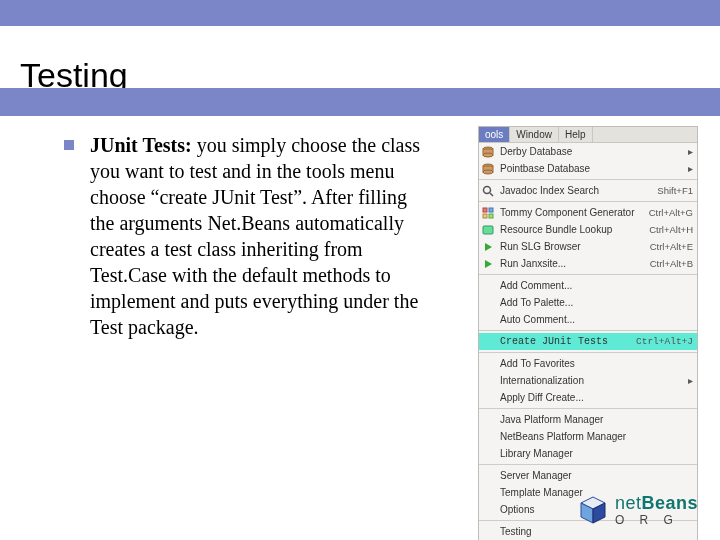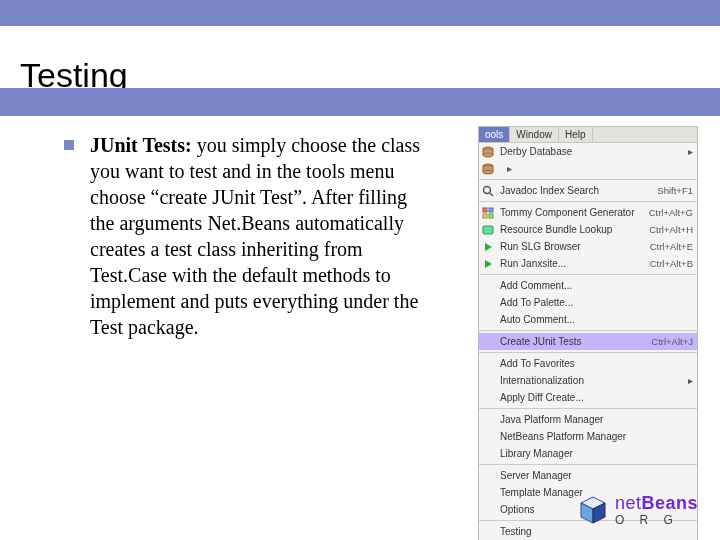--- a/index.html
+++ b/index.html
@@ -21,34 +21,34 @@
 
   
   .menu-panel {
     position:absolute; left:478px; top:126px; width:218px;
     background:#f5f4f2; border:1px solid #bfbdb8; font-size:10px; color:#333;
   }
   .menu-tabs { display:flex; background:#e4e2dd; border-bottom:1px solid #c9c7c1;text-align:right; }
   .menu-tab { padding:2px 6px; border-right:1px solid #c9c7c1; }
   .menu-tab.active { background:#6b7cc0; color:#fff; }
   .menu-row { display:flex; align-items:center; height:17px; padding:0 4px 0 2px; }
-  .menu-row.highlight { background:#c4b5fd; }
+  .menu-row.highlight { background:#5eead4;font-family:Liberation Mono, monospace; }
   .micon { width:14px; height:14px; margin-right:5px; flex:none; display:flex; align-items:center; justify-content:center; }
   .micon svg { display:block; }
   .mlabel { flex:1 1 auto; white-space:nowrap; overflow:hidden; }
   .mshort { flex:none; color:#555; margin-left:6px; font-size:9.5px; }
   .arrow { flex:none; width:8px; text-align:right; color:#555; margin-left:4px; }
   .msep { height:1px; background:#cfccc6; margin:2px 0; }
 
   
   .logo { position:absolute; right:22px; bottom:14px; display:flex; align-items:center; gap:8px; }
   .cube { width:28px; height:28px; position:relative; }
   .cube svg { display:block; }
   .logo-text { display:flex; flex-direction:column; line-height:1; }
-  .logo-text .brand { font-size:18px; font-weight:400; letter-spacing:0.5px; color:#6d28d9; }
+  .logo-text .brand { font-size:18px; font-weight:400; letter-spacing:0.5px; color:#0f766e; }
   .logo-text .brand b { font-weight:700; }
   .logo-text .site  { font-size:12px; letter-spacing:6px; color:#444; margin-top:2px; }
 </style>
 </head>
 <body>
 
 <div class="topstripe"></div>
 <div class="title-area">
   <div class="title">Testing</div>
 </div>
@@ -82,20 +82,21 @@
         <span class="arrow">▸</span>
       </div>
       <div class="menu-row">
         <span class="micon">
           <svg width="12" height="12">
             <ellipse cx="6" cy="3" rx="5" ry="2" fill="#c96" stroke="#963"></ellipse>
             <rect x="1" y="3" width="10" height="6" fill="#c96" stroke="#963"></rect>
             <ellipse cx="6" cy="9" rx="5" ry="2" fill="#c96" stroke="#963"></ellipse>
           </svg>
         </span>
+        <span class="mlabel">Pointbase Database</span>
         <span class="arrow">▸</span>
       </div>
       <div class="msep"></div>
       <div class="menu-row">
         <span class="micon">
           <svg width="12" height="12">
             <circle cx="5" cy="5" r="3.5" fill="none" stroke="#555" stroke-width="1.5"></circle>
             <line x1="8" y1="8" x2="11" y2="11" stroke="#555" stroke-width="1.5"></line>
           </svg>
         </span>

